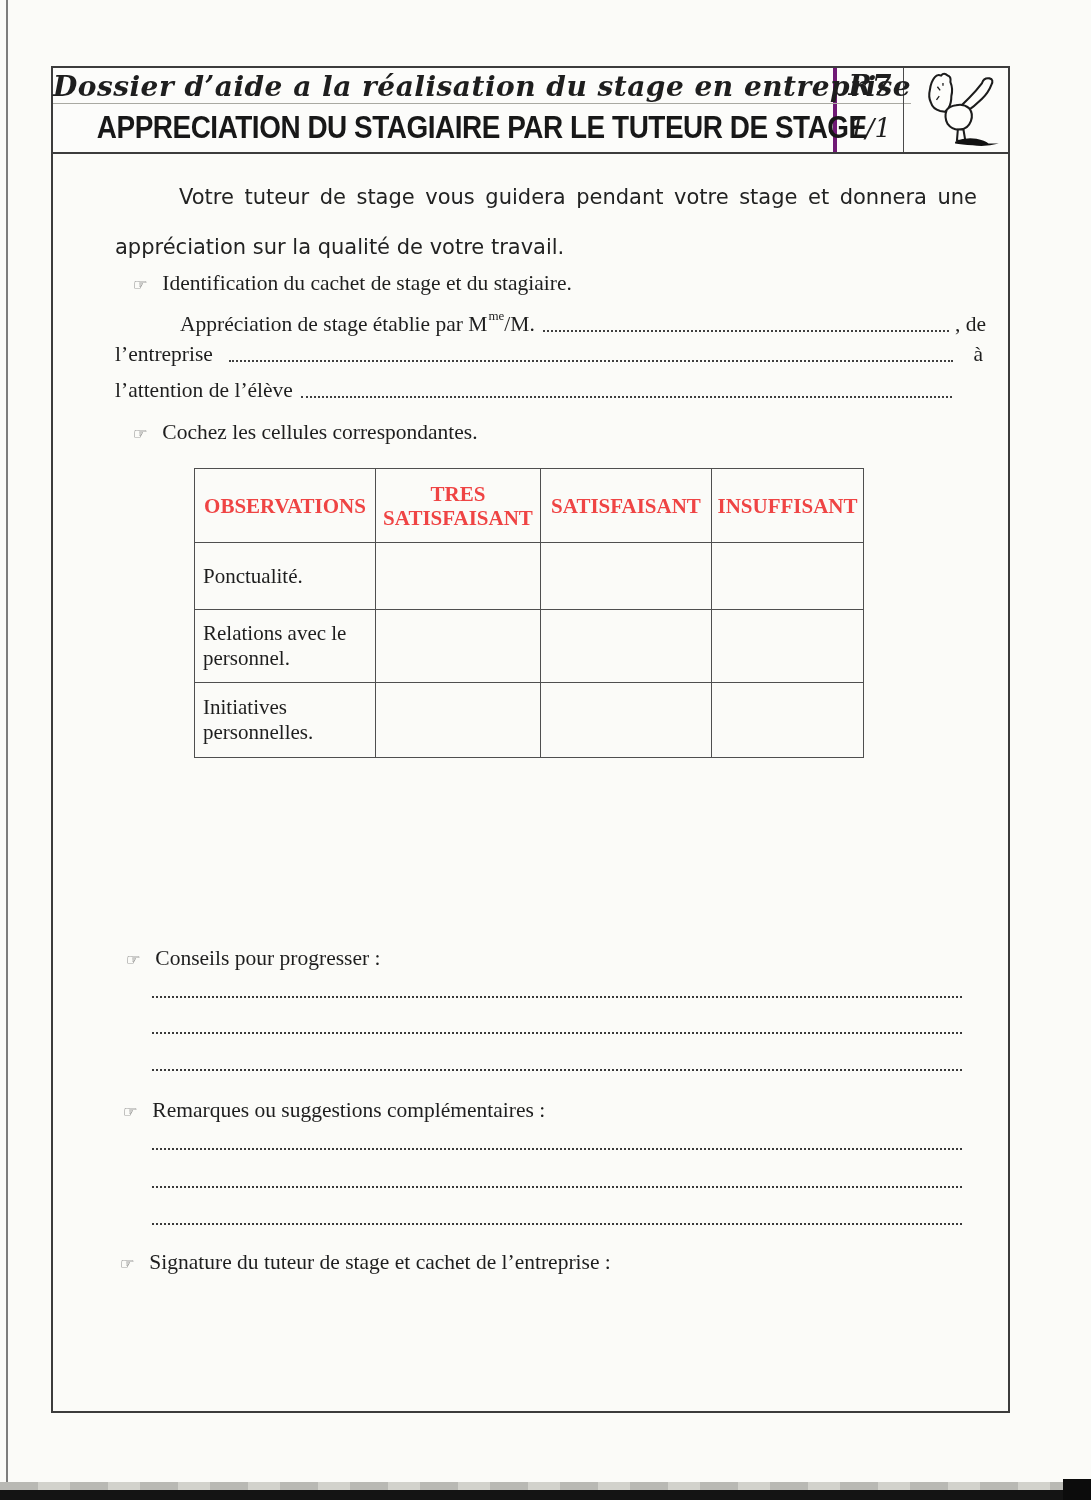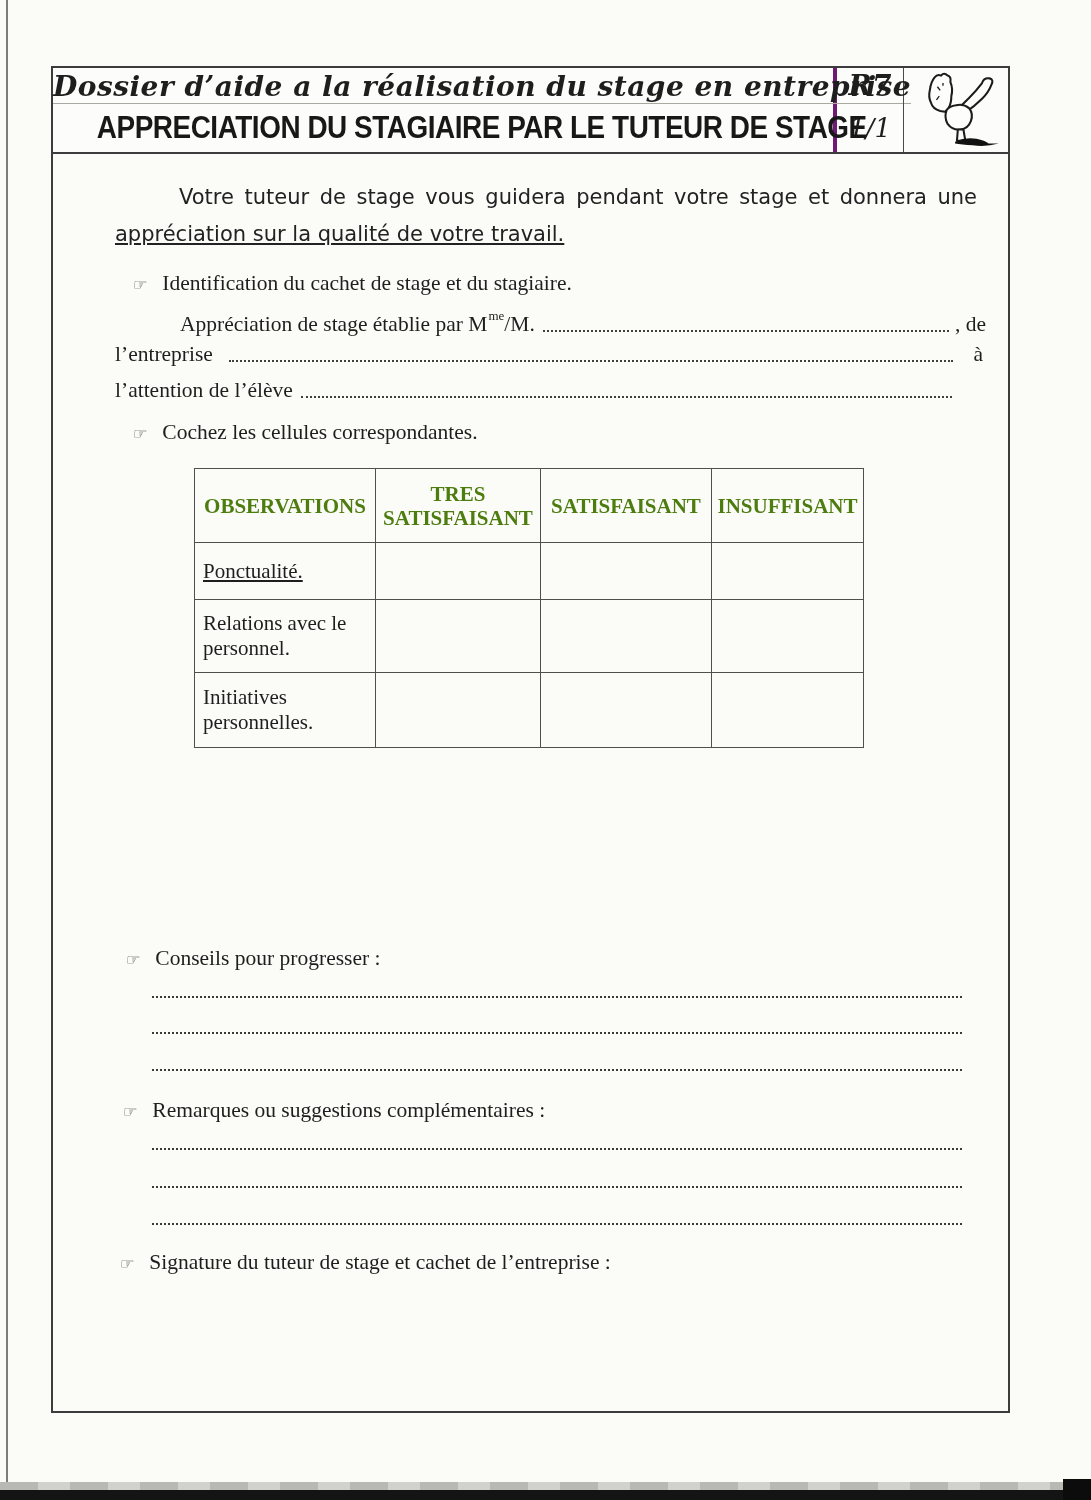--- a/index.html
+++ b/index.html
@@ -44,40 +44,40 @@
   .content-box{
     position:absolute;left:51px;top:154px;width:959px;height:1259px;
     border:2px solid #3c3c3c;border-top:none;box-sizing:border-box;
   }
 
   
   .intro{position:absolute;left:115px;top:185px;width:862px;
     font-family:"DejaVu Sans", sans-serif;font-size:21px;color:#222;}
   .intro-l1{text-align:justify;text-align-last:justify;padding-left:64px;white-space:nowrap;
     text-align-last:justify;display:block;}
-  .intro-line2{margin-top:13px;text-decoration:underline;}
+  .intro-line2{margin-top:26px;}
 
   
   .bullet-row{position:absolute;display:flex;align-items:flex-start;gap:15px;font-size:21.5px;}
   .hand{font-family:"DejaVu Sans", sans-serif;font-size:16px;color:#4a4a4a;margin-top:4px;
     transform:skewX(-8deg);}
 
   
   .fill-line{position:absolute;display:flex;align-items:flex-end;font-size:21.5px;line-height:26px;}
   .fill-line .dotfill{flex:1 1 auto;border-bottom:2.5px dotted #3f3f3f;margin:0 6px 5px 8px;height:0;}
   .fill-line sup.msup{font-size:13px;margin-bottom:8px;margin-left:1px;}
   .dotline{position:absolute;left:152px;width:810px;height:0;border-top:2.5px dotted #3a3a3a;}
 
   
   table.eval{
     position:absolute;left:194px;top:468px;width:669px;
     border-collapse:collapse;table-layout:fixed;font-size:21px;background:transparent;
   }
   table.eval th, table.eval td{border:1px solid #4f4f4f;box-sizing:border-box;}
-  table.eval th{font-weight:700;text-align:center;line-height:24px;padding:2px;color:#4d7c0f;}
+  table.eval th{font-weight:700;text-align:center;line-height:24px;padding:2px;color:#ef4444;}
   table.eval td.label{vertical-align:middle;padding:3px 4px 3px 8px;line-height:25px;}
   col.c1{width:181px;} col.c2{width:165px;} col.c3{width:171px;} col.c4{width:152px;}
 
   
   .bird{display:block;}
 </style>
 </head>
 <body>
 
 <div class="page">
@@ -161,21 +161,21 @@
         <col class="c3">
         <col class="c4">
       </colgroup>
     <tbody>
         <tr style="height:74px;">
       <th>OBSERVATIONS</th>
       <th>TRES SATISFAISANT</th>
       <th>SATISFAISANT</th>
       <th>INSUFFISANT</th>
     </tr>
-    <tr style="height:57px;text-decoration:underline;">
+    <tr style="height:67px;">
       <td class="label">Ponctualité.</td>
       <td></td>
       <td></td>
       <td></td>
     </tr>
     <tr style="height:73px;">
       <td class="label">Relations avec le personnel.</td>
       <td></td>
       <td></td>
       <td></td>

